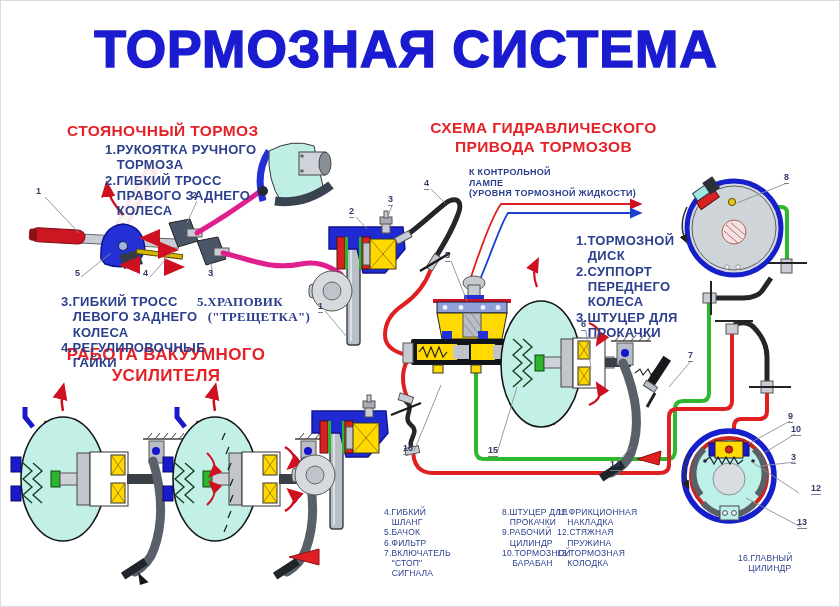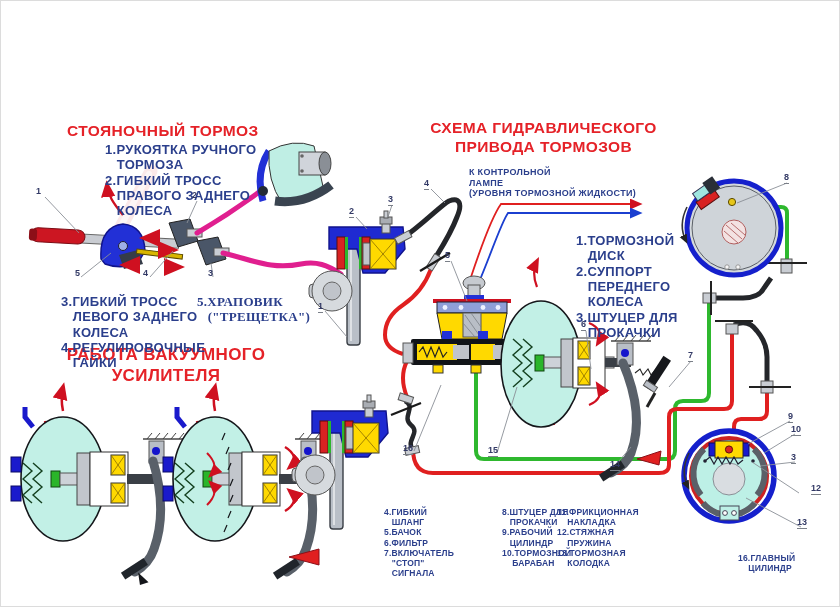--- a/index.html
+++ b/index.html
@@ -20,21 +20,21 @@
   #head-vacuum{left:40px;top:343px;width:250px;font-size:17px;letter-spacing:.4px;}
   .note{
     color:#2b3f8c;font-size:13px;font-weight:bold;letter-spacing:.3px;
     line-height:1.18;white-space:pre;
   }
   #note-lamp{left:468px;top:166px;width:200px;text-align:left;white-space:pre-line;font-size:9px;}
   #note-wheel{left:575px;top:232px;}
   #note-pk-top{left:104px;top:141px;}
   #note-pk-left{left:60px;top:293px;}
   #note-pk-right{left:196px;top:293px;font-family:Liberation Serif, serif;}
-  .legend{color:#2b3f8c;font-size:8.5px;font-weight:bold;letter-spacing:.2px;line-height:1.2;white-space:pre;}
+  .legend{color:#2b3f8c;font-size:8.5px;font-weight:normal;letter-spacing:.2px;line-height:1.2;white-space:pre;}
   #leg1{left:383px;top:506px;}
   #leg2{left:466px;top:506px;margin-left:35px;}
   #leg3{left:556px;top:506px;}
   #leg4{left:649px;top:528px;}
   #leg5{left:737px;top:552px;}
   .co{
     position:absolute;color:#333a66;font-size:9px;font-weight:bold;line-height:1;
   }
   .co.u{border-bottom:1px solid #7a7f88;padding-bottom:1px;}
   #watermark{
@@ -313,20 +313,21 @@
         <line x1="798" y1="492" x2="751" y2="461"></line>
         <line x1="800" y1="526" x2="745" y2="497"></line>
         <line x1="618" y1="460" x2="630" y2="446"></line>
         <line x1="496" y1="452" x2="516" y2="386"></line>
         <line x1="413" y1="450" x2="440" y2="384"></line>
       </g>
     </g>
   </svg>
 
 
+  <div id="title" class="abs">ТОРМОЗНАЯ СИСТЕМА</div>
 
   <div id="head-parking" class="abs red-head">СТОЯНОЧНЫЙ ТОРМОЗ</div>
   <div id="head-hydraulic" class="abs red-head">СХЕМА ГИДРАВЛИЧЕСКОГО
 ПРИВОДА ТОРМОЗОВ</div>
   <div id="head-vacuum" class="abs red-head">РАБОТА ВАКУУМНОГО
 УСИЛИТЕЛЯ</div>
 
   <div id="note-pk-top" class="abs note">1.РУКОЯТКА РУЧНОГО
    ТОРМОЗА
 2.ГИБКИЙ ТРОСС

